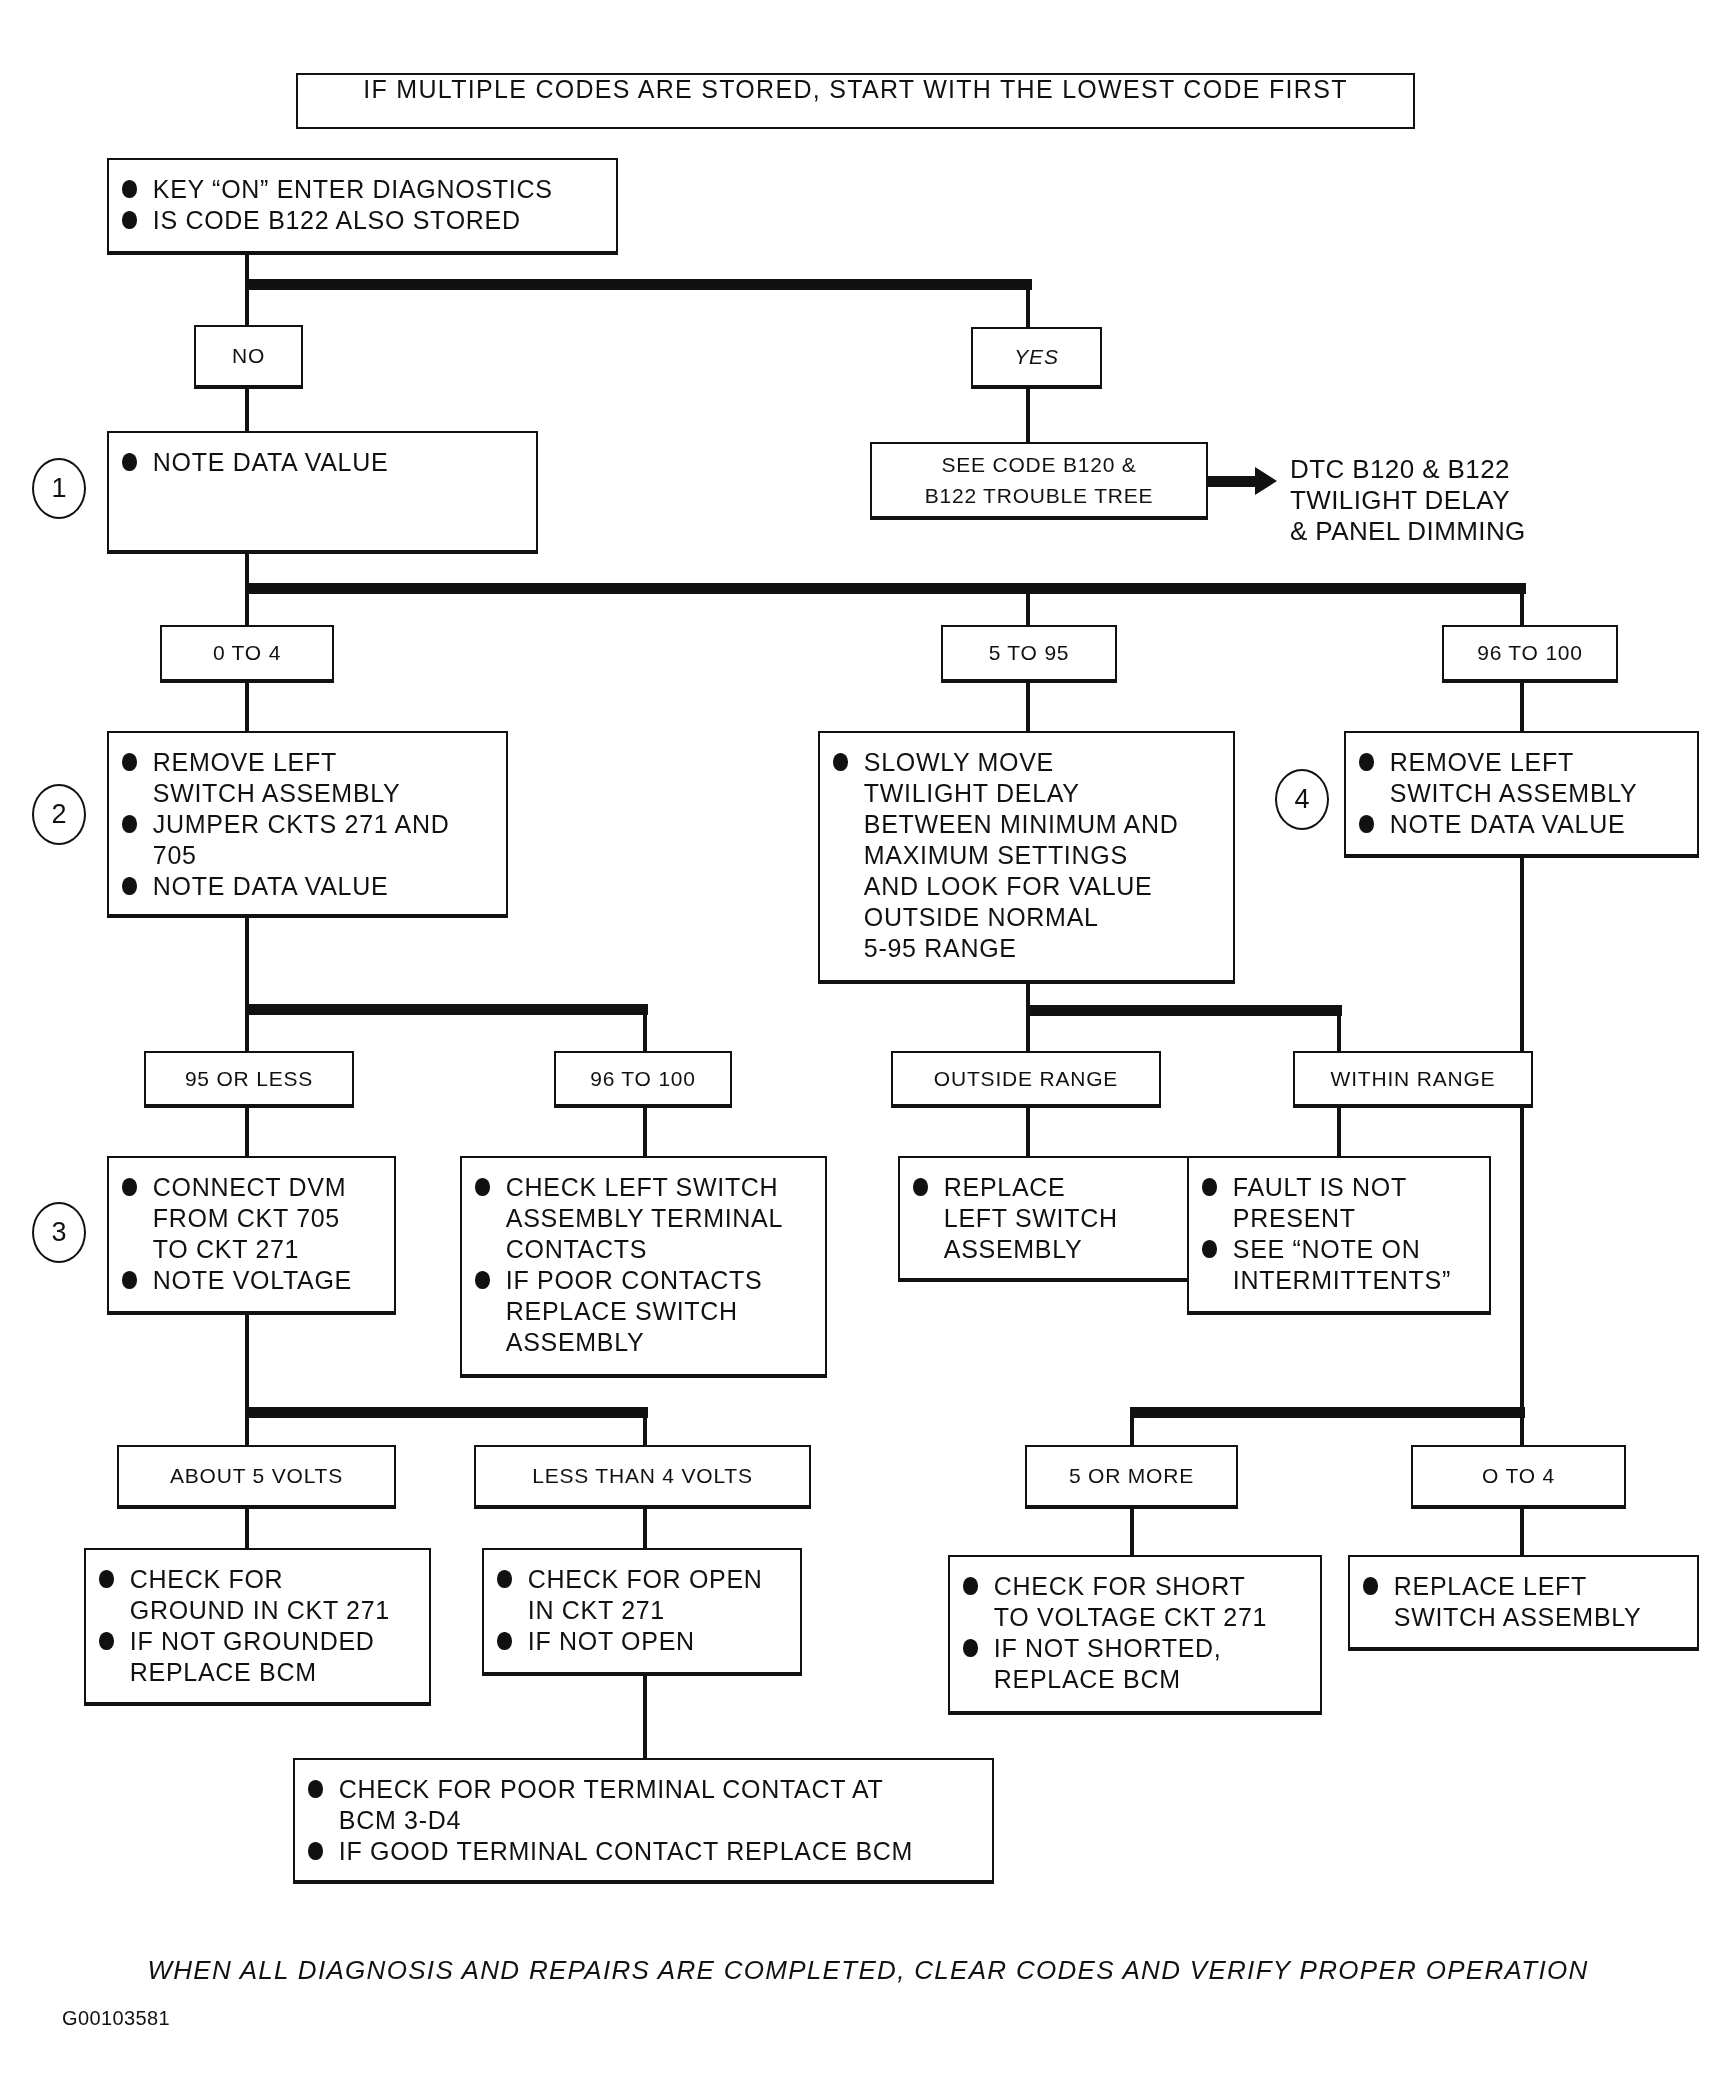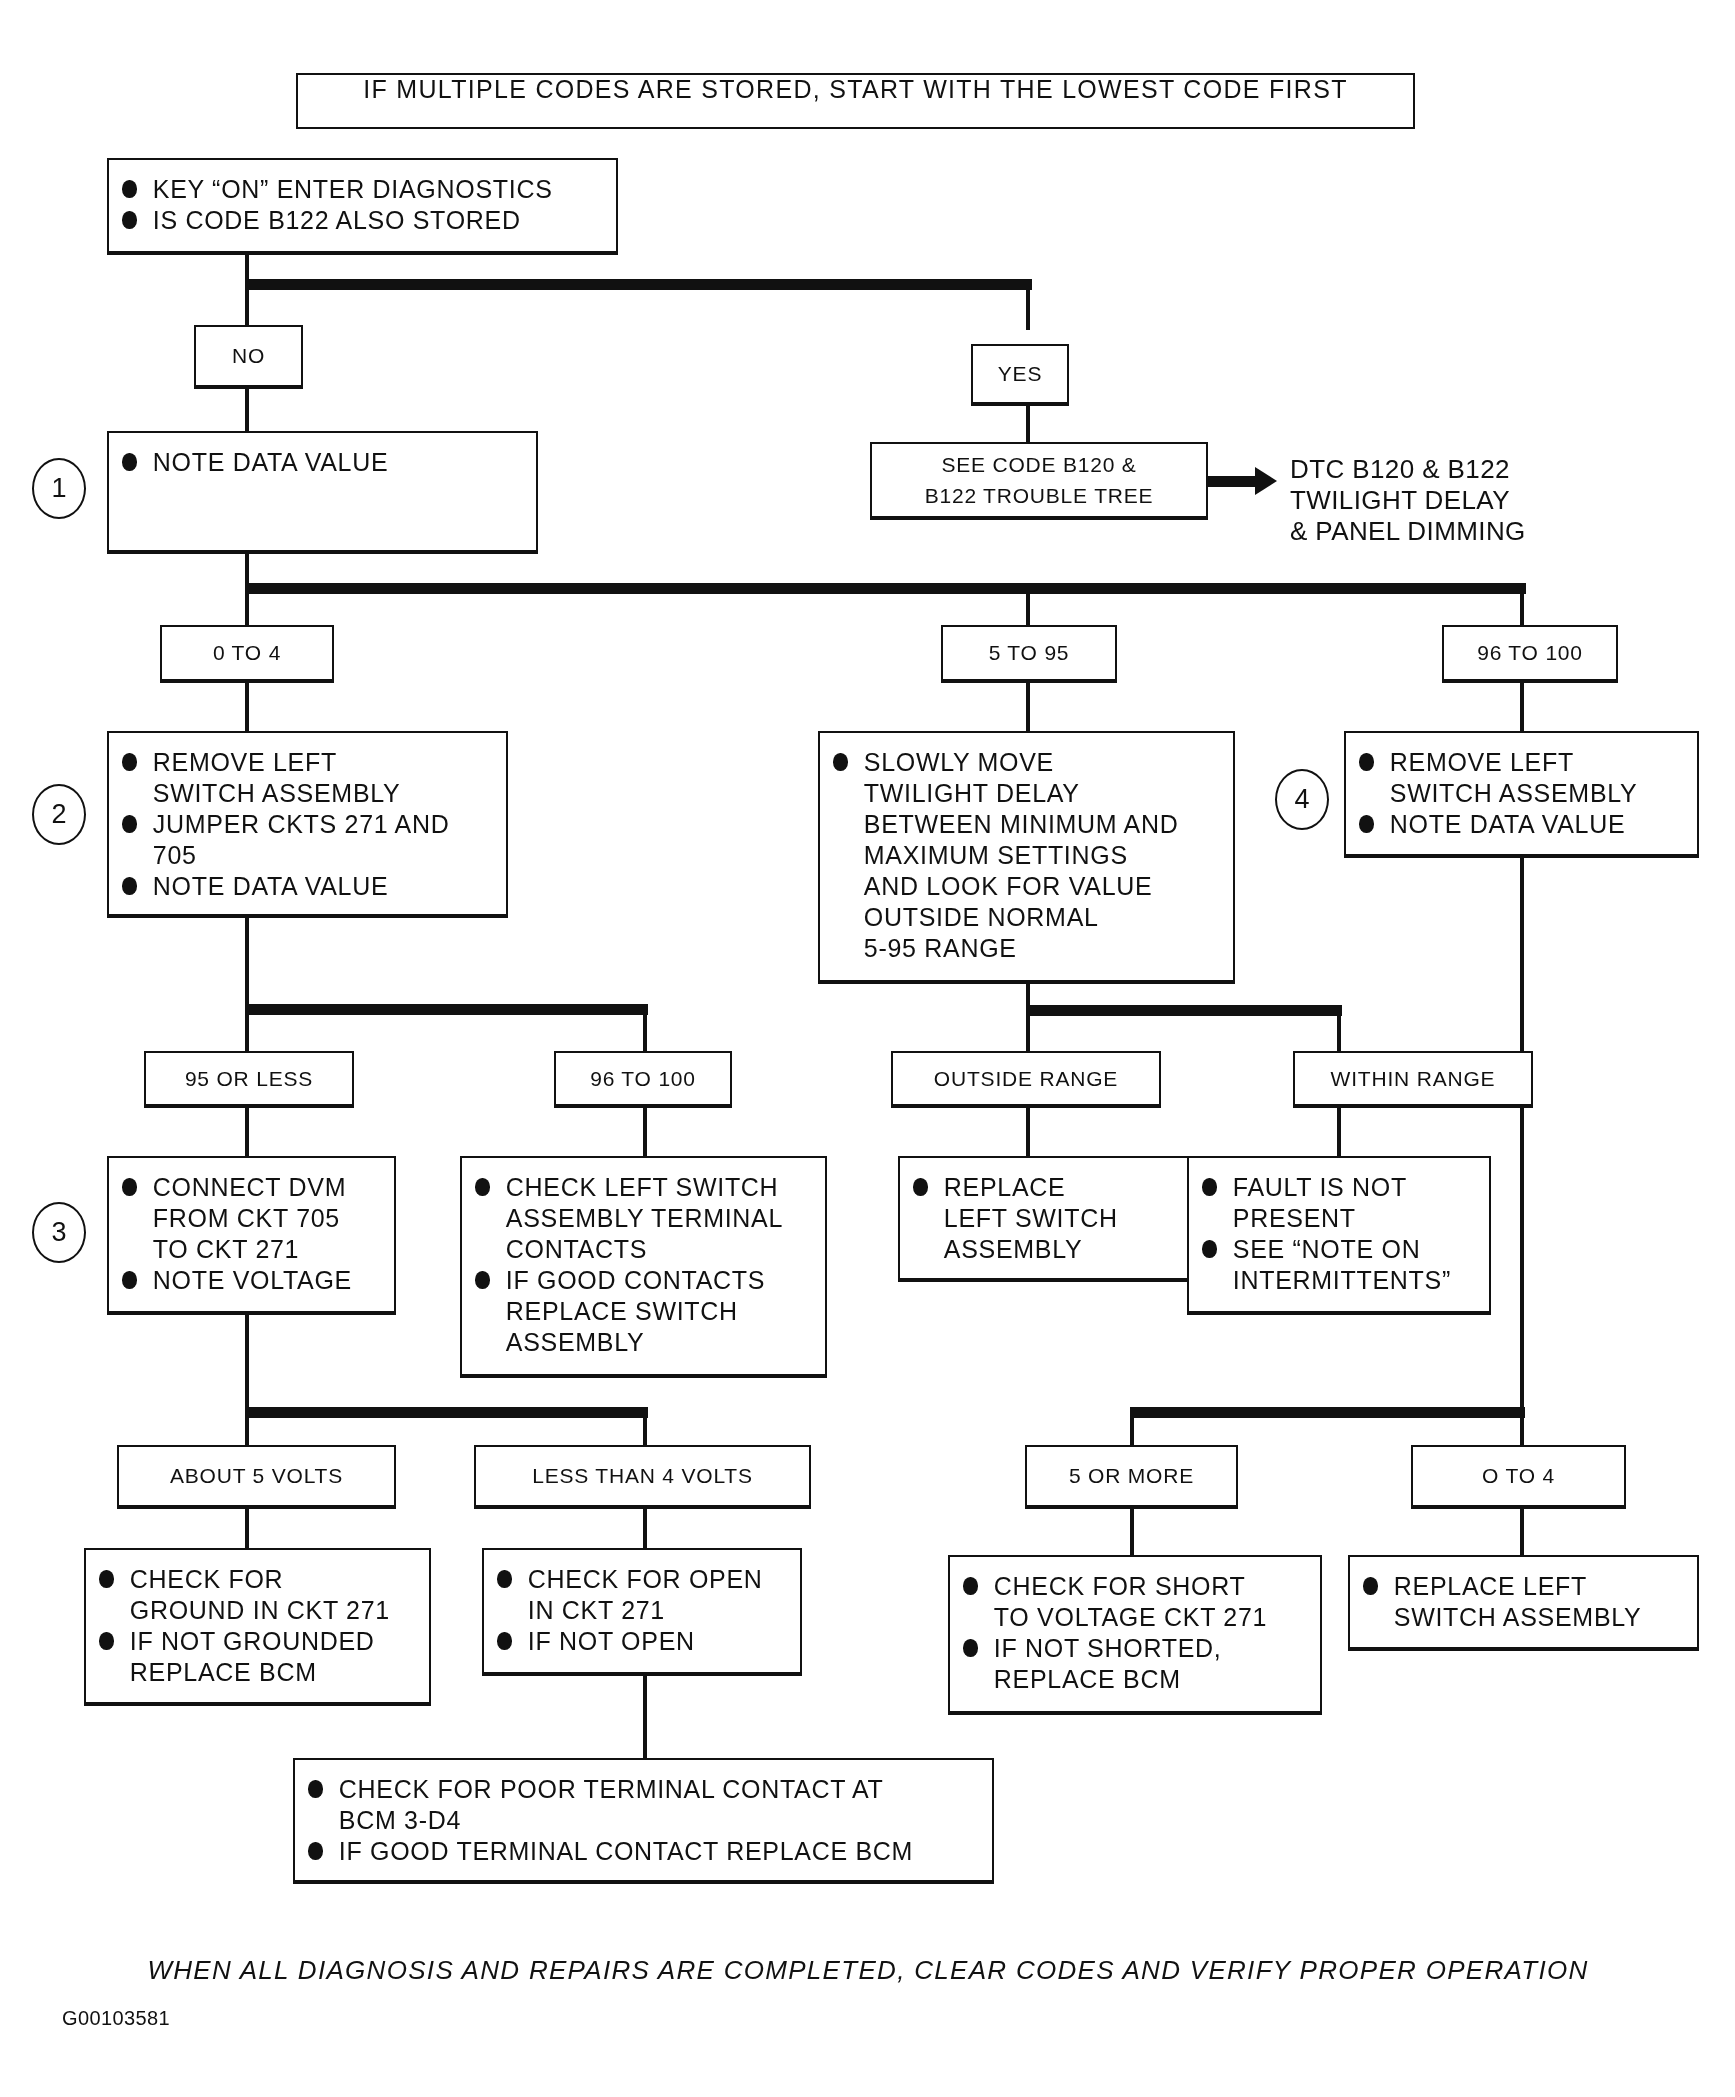--- a/index.html
+++ b/index.html
@@ -73,21 +73,21 @@
 <div class="line v" style="left:643px;top:1675px;height:86px;"></div>
 
 <div class="box steps" style="left:107px;top:158px;width:511px;height:97px;">
   <div class="step"><span class="bullet"></span><span>KEY “ON” ENTER DIAGNOSTICS</span></div>
   <div class="step"><span class="bullet"></span><span>IS CODE B122 ALSO STORED</span></div>
 </div>
 
 <div class="box label" style="left:194px;top:325px;width:109px;height:64px;">
     <span>NO</span>
   </div>
-<div class="box label" style="left:971px;top:344px;width:98px;height:62px;">
+<div class="box label" style="left:971px;top:327px;width:131px;height:62px;font-style:italic;">
     <span>YES</span>
   </div>
 
 <div class="circle" style="left:32px;top:458px;">
     <span>1</span>
   </div>
 <div class="box steps" style="left:107px;top:431px;width:431px;height:123px;">
   <div class="step"><span class="bullet"></span><span>NOTE DATA VALUE</span></div>
 </div>
 
@@ -157,21 +157,21 @@
   <div class="step"><span class="bullet"></span><span>CONNECT DVM
 FROM CKT 705
 TO CKT 271</span></div>
   <div class="step"><span class="bullet"></span><span>NOTE VOLTAGE</span></div>
 </div>
 
 <div class="box steps" style="left:460px;top:1156px;width:367px;height:222px;">
   <div class="step"><span class="bullet"></span><span>CHECK LEFT SWITCH
 ASSEMBLY TERMINAL
 CONTACTS</span></div>
-  <div class="step"><span class="bullet"></span><span>IF GOOD CONTACTS
+  <div class="step"><span class="bullet"></span><span>IF POOR CONTACTS
 REPLACE SWITCH
 ASSEMBLY</span></div>
 </div>
 
 <div class="box steps" style="left:898px;top:1156px;width:310px;height:126px;">
   <div class="step"><span class="bullet"></span><span>REPLACE
 LEFT SWITCH
 ASSEMBLY</span></div>
 </div>
 

